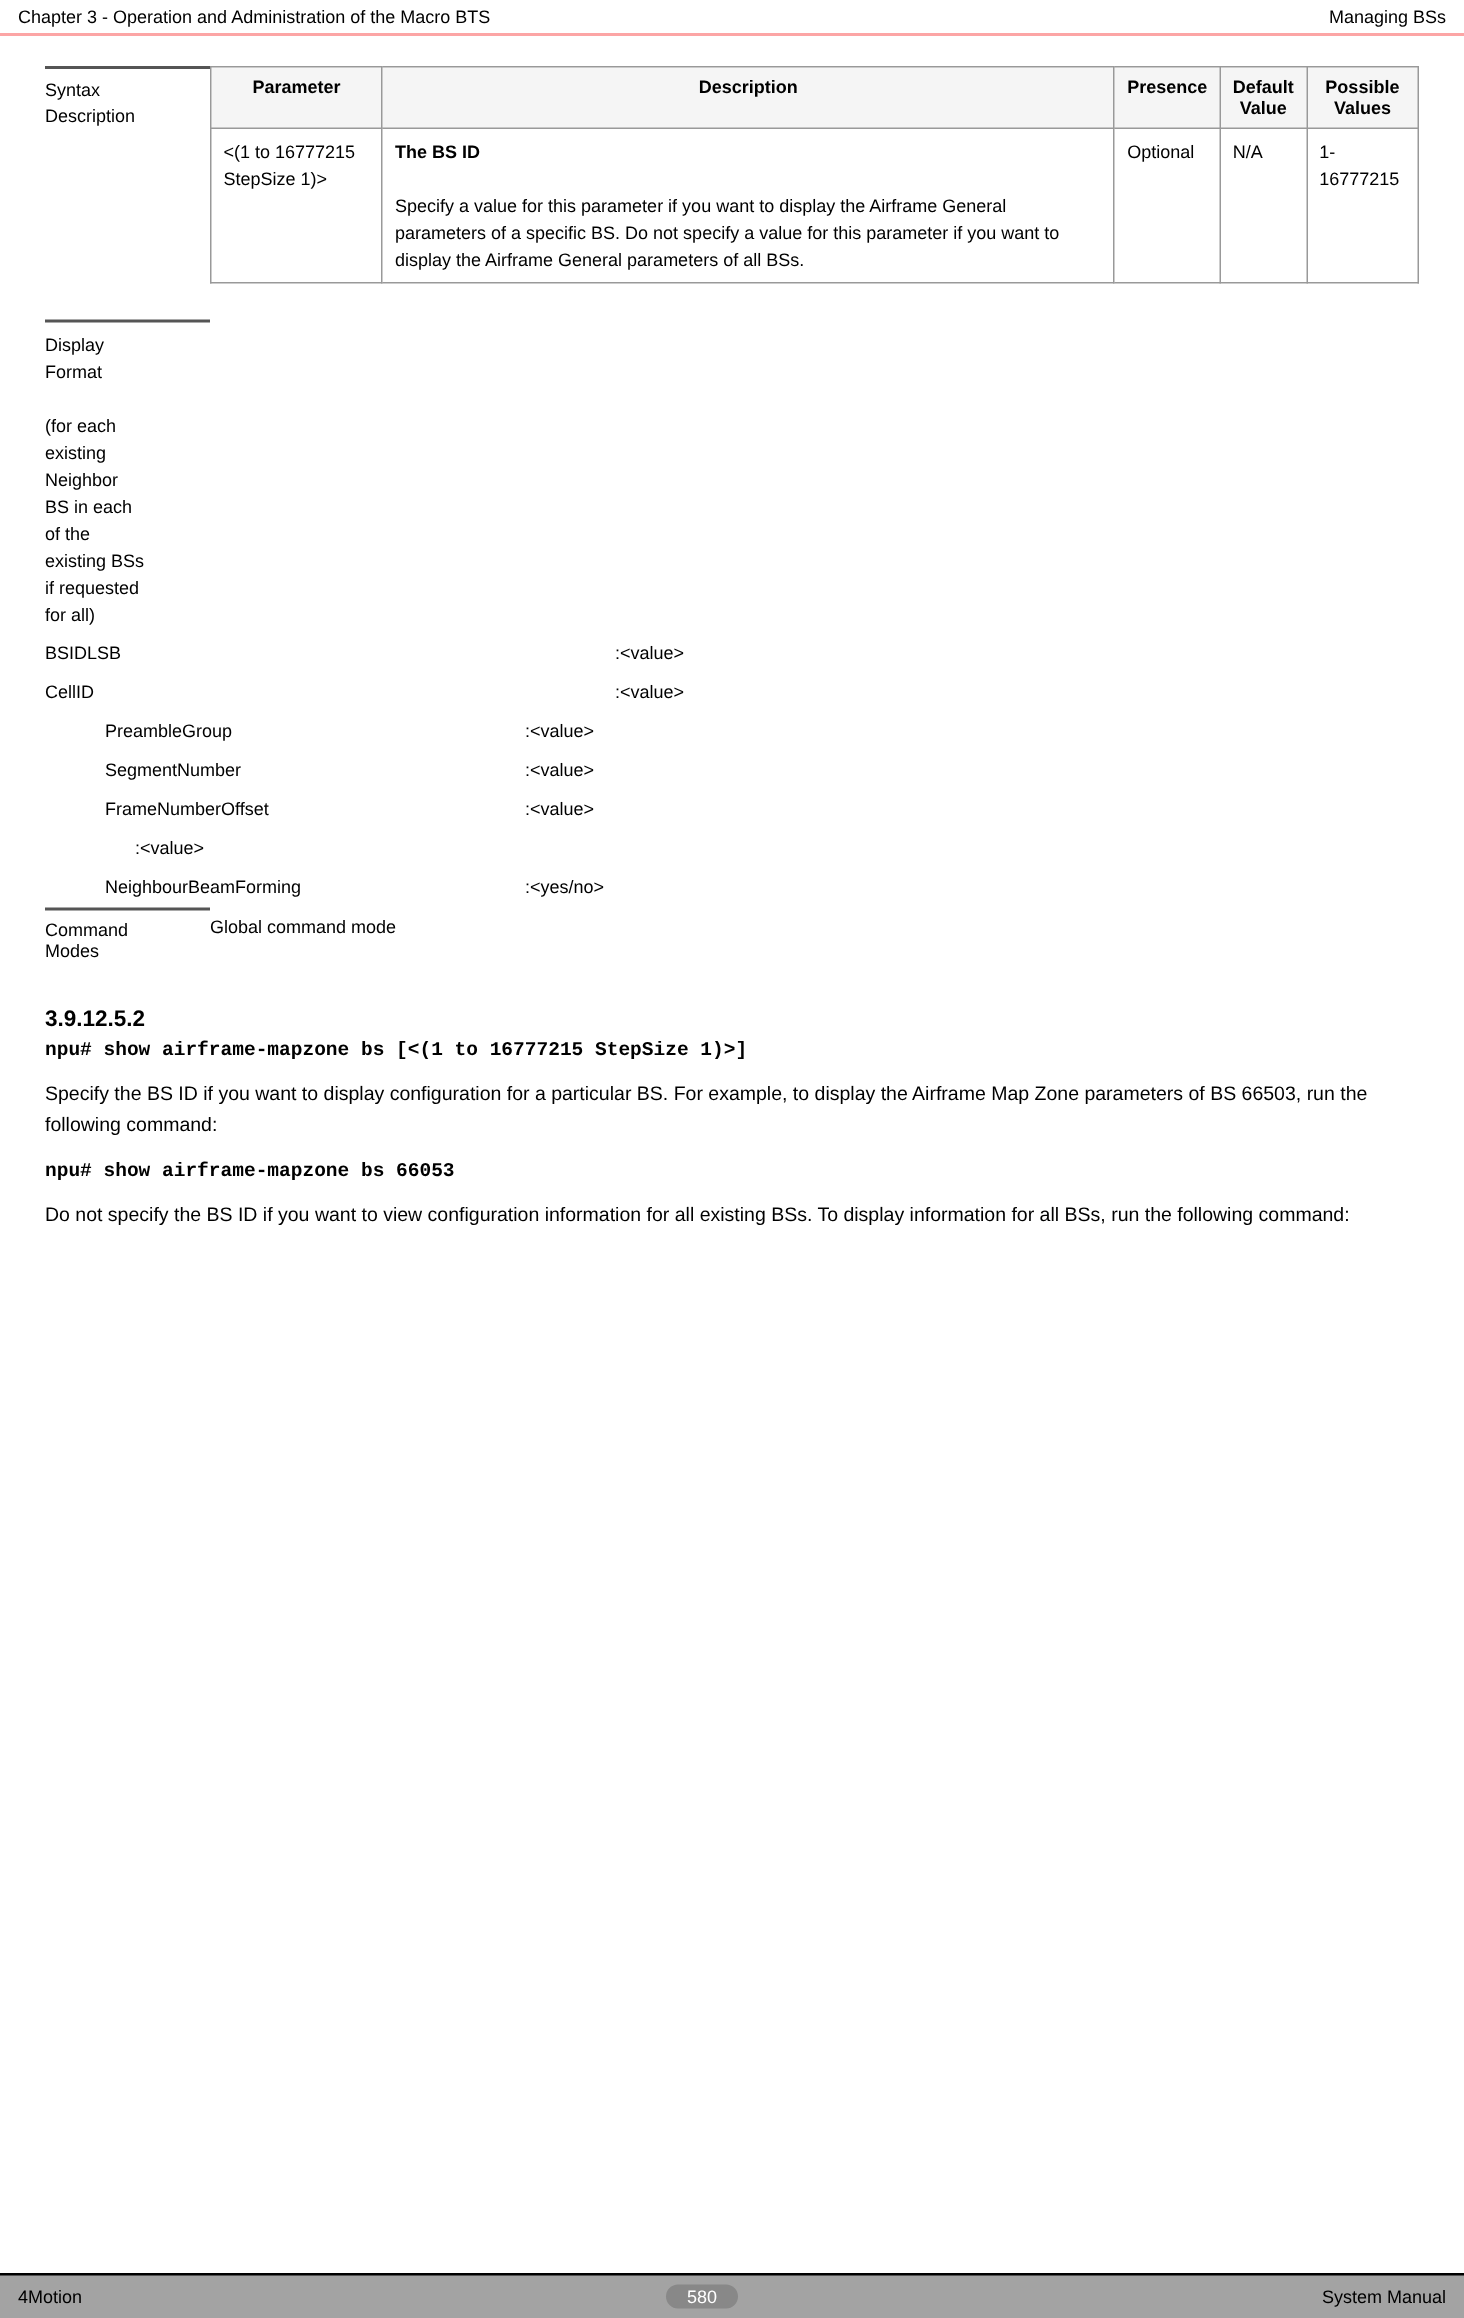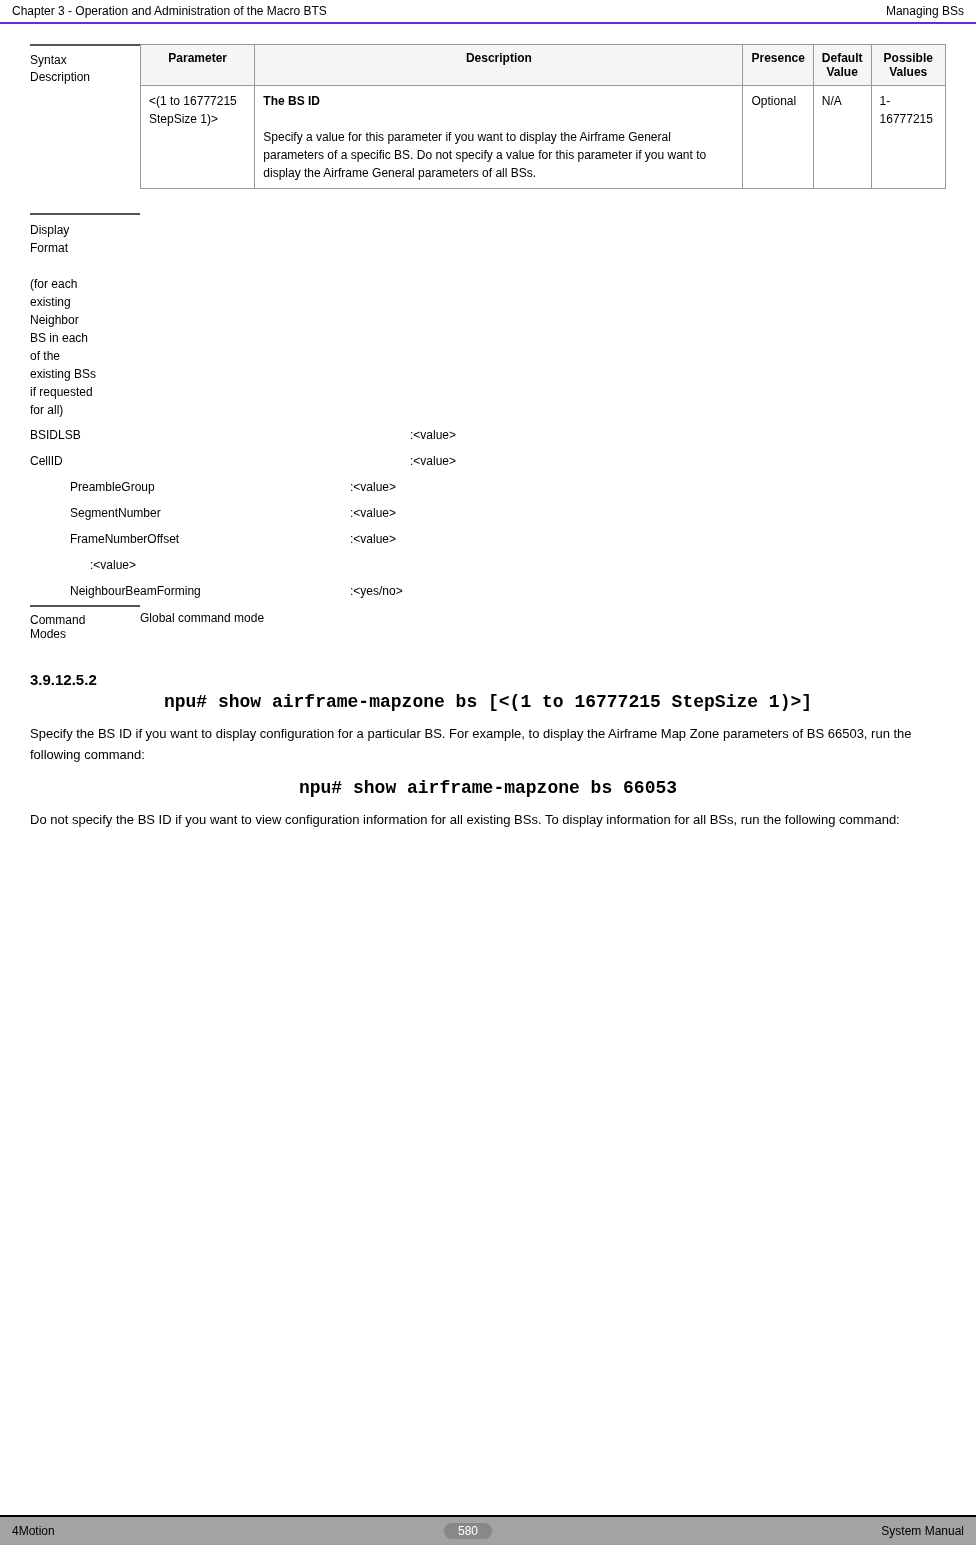--- a/index.html
+++ b/index.html
@@ -10,21 +10,21 @@
       background: #fff;
       width: 976px;
       min-height: 1545px;
     }
 
     
     .page-header {
       display: flex;
       justify-content: space-between;
       align-items: center;
-      border-bottom: 2px solid #6d28d9;
+      border-bottom: 2px solid #fca5a5;
       padding: 4px 12px;
       background: #fff;
     }
     .page-header .chapter-title {
       font-size: 12px;
       color: #000;
     }
     .page-header .section-title {
       font-size: 12px;
       color: #000;
@@ -158,25 +158,24 @@
     }
 
     .body-text {
       font-size: 13px;
       line-height: 1.6;
       margin-bottom: 12px;
     }
 
     .code-line {
       font-family: 'Courier New', Courier, monospace;
-      font-size: 18px;
+      font-size: 13px;
       font-weight: bold;
       margin-bottom: 12px;
       margin-top: 4px;
-      text-align: center;
     }
 
     
     .page-footer {
       display: flex;
       justify-content: space-between;
       align-items: center;
       border-top: 2px solid #000;
       padding: 6px 12px;
       margin-top: 20px;

